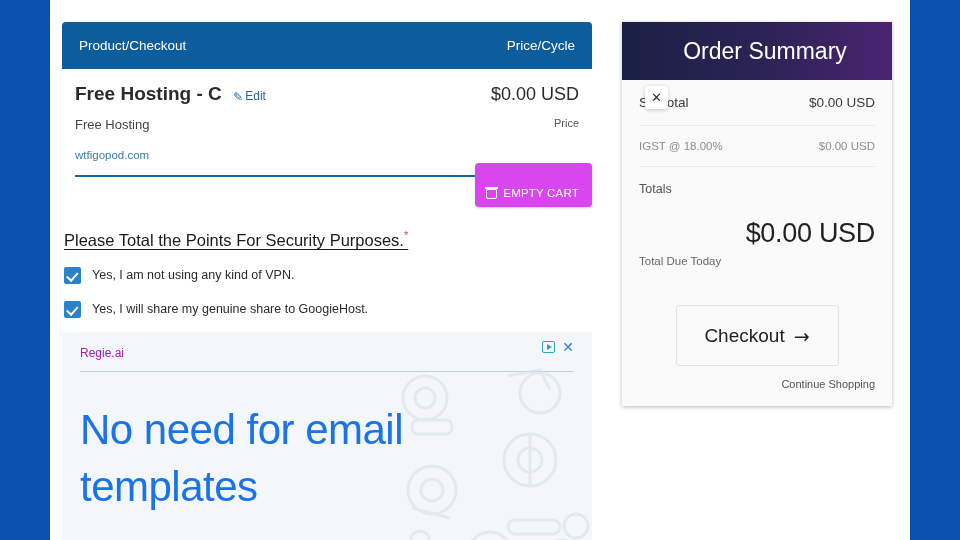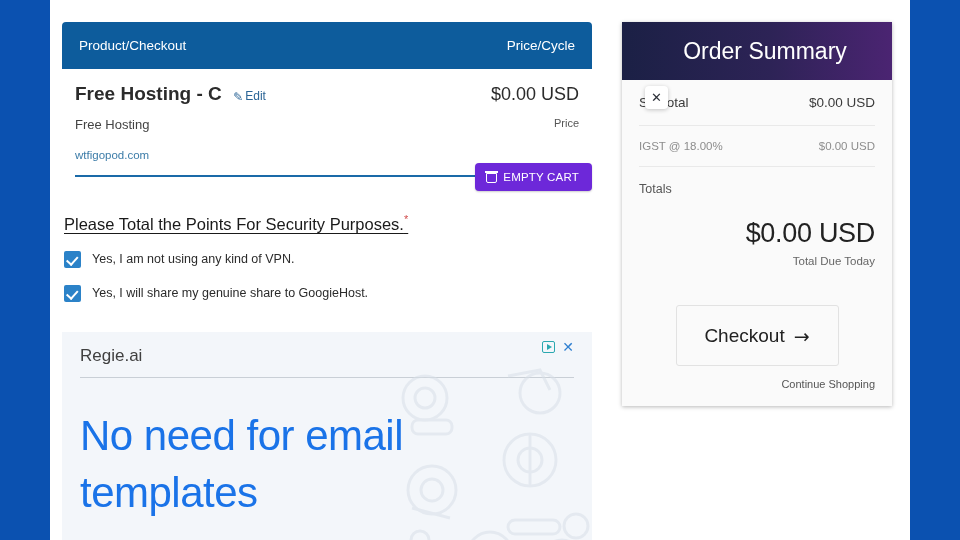--- a/index.html
+++ b/index.html
@@ -43,23 +43,23 @@
   .domain{
     display:block;margin-top:17px;font-size:11.5px;
     color:#3c7ca8;text-decoration:none;
   }
   .cart-rule{
     border:0;border-top:2.5px solid #1a6aa8;
     margin:14px 0 0 0;
   }
   .empty-cart-wrap{display:flex;justify-content:flex-end;margin-top:-14px;}
   .empty-cart{
-    background:#6d28d9;color:#fff;border:none;border-radius:4px;
+    background:#d946ef;color:#fff;border:none;border-radius:4px;
     font-size:11.5px;letter-spacing:.2px;
-    padding:8px 13px 8px 11px;cursor:pointer;
+    padding:24px 13px 8px 11px;cursor:pointer;
     display:inline-flex;align-items:center;gap:6px;
     box-shadow:0 1px 2px rgba(0,0,0,.2);
   }
   .trash{display:inline-block;width:11px;height:12px;position:relative;}
   .trash:before{
     content:"";position:absolute;left:0;top:2px;width:11px;height:10px;
     border:1.4px solid #fff;border-radius:0 0 2px 2px;box-sizing:border-box;
   }
   .trash:after{
     content:"";position:absolute;left:-1px;top:0px;width:13px;height:1.6px;
@@ -85,21 +85,21 @@
   }
   .check-label{font-size:12.5px;color:#2b2b2b;margin-left:11px;}
 
   
   .ad{
     position:absolute;left:12px;top:332px;width:530px;height:208px;
     background:#f3f6fa;box-sizing:border-box;
     padding:14px 18px 0 18px;overflow:hidden;
   }
   .ad-top{display:flex;justify-content:space-between;align-items:flex-start;}
-  .ad-brand{font-size:17px;color:#404040;}
+  .ad-brand{font-size:12px;color:#a21caf;}
   .ad-icons{display:flex;align-items:center;gap:7px;margin-top:-6px;}
   .adchoice{
     width:13px;height:12px;border:1.3px solid #2aa8b0;border-radius:2px;
     position:relative;box-sizing:border-box;cursor:pointer;
   }
   .adchoice:after{
     content:"";position:absolute;left:3.3px;top:2.2px;
     border-left:5px solid #2aa8b0;border-top:3.3px solid transparent;
     border-bottom:3.3px solid transparent;
   }
@@ -146,21 +146,21 @@
   }
   .sum-row.r1{padding:15px 0 15px 0;font-size:13.5px;color:#3a3a3a;}
   .sum-row.r2{padding:14px 0 14px 0;font-size:11.5px;color:#8d8d8d;gap:48px;}
   .sum-row.r3{
     padding:15px 0 0 0;font-size:12.5px;color:#555;border-bottom:none;
   }
   .grand{
     text-align:right;font-size:27px;color:#222;margin-top:22px;
     letter-spacing:-.3px;
   }
-  .due{text-align:right;font-size:11.5px;color:#666;margin-top:6px;}
+  .due{text-align:left;font-size:11.5px;color:#666;margin-top:6px;}
   .checkout-wrap{display:flex;justify-content:center;margin-top:38px;}
   .checkout{
     width:163px;height:61px;background:#fafafa;
     border:1px solid #e2e2e2;border-radius:3px;
     font-size:19px;color:#222;cursor:pointer;
     font-family:"Liberation Sans",sans-serif;
     display:flex;align-items:center;justify-content:center;gap:9px;
   }
   .arrow{font-size:19px;font-family:"DejaVu Sans",sans-serif;}
   .continue{

